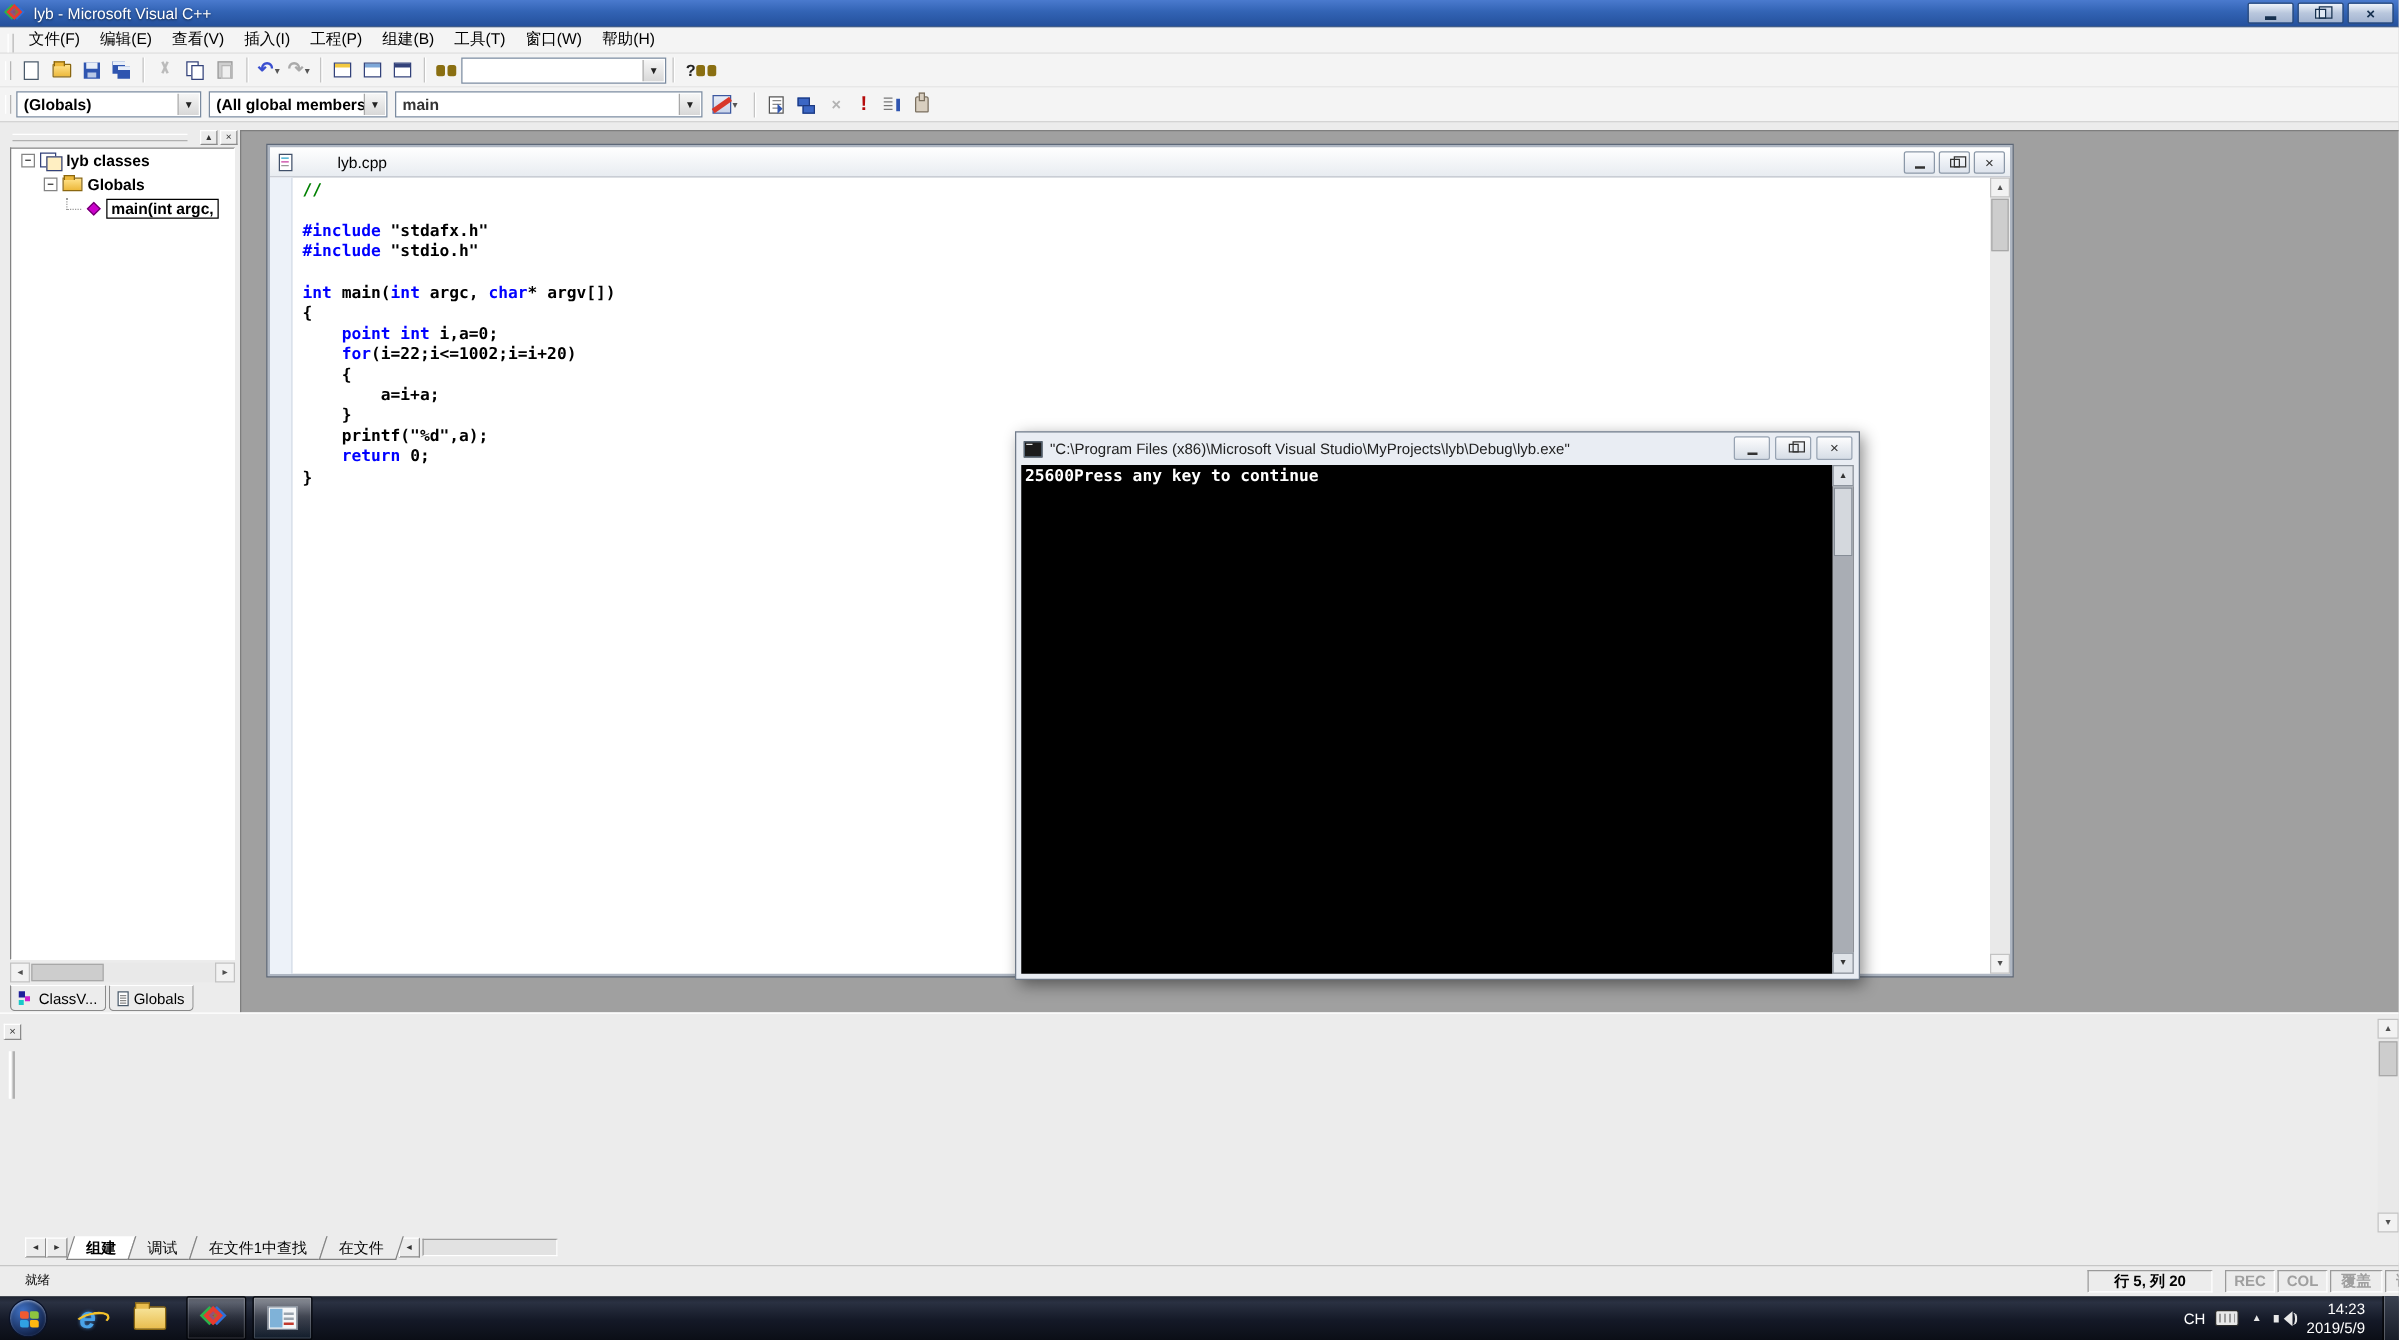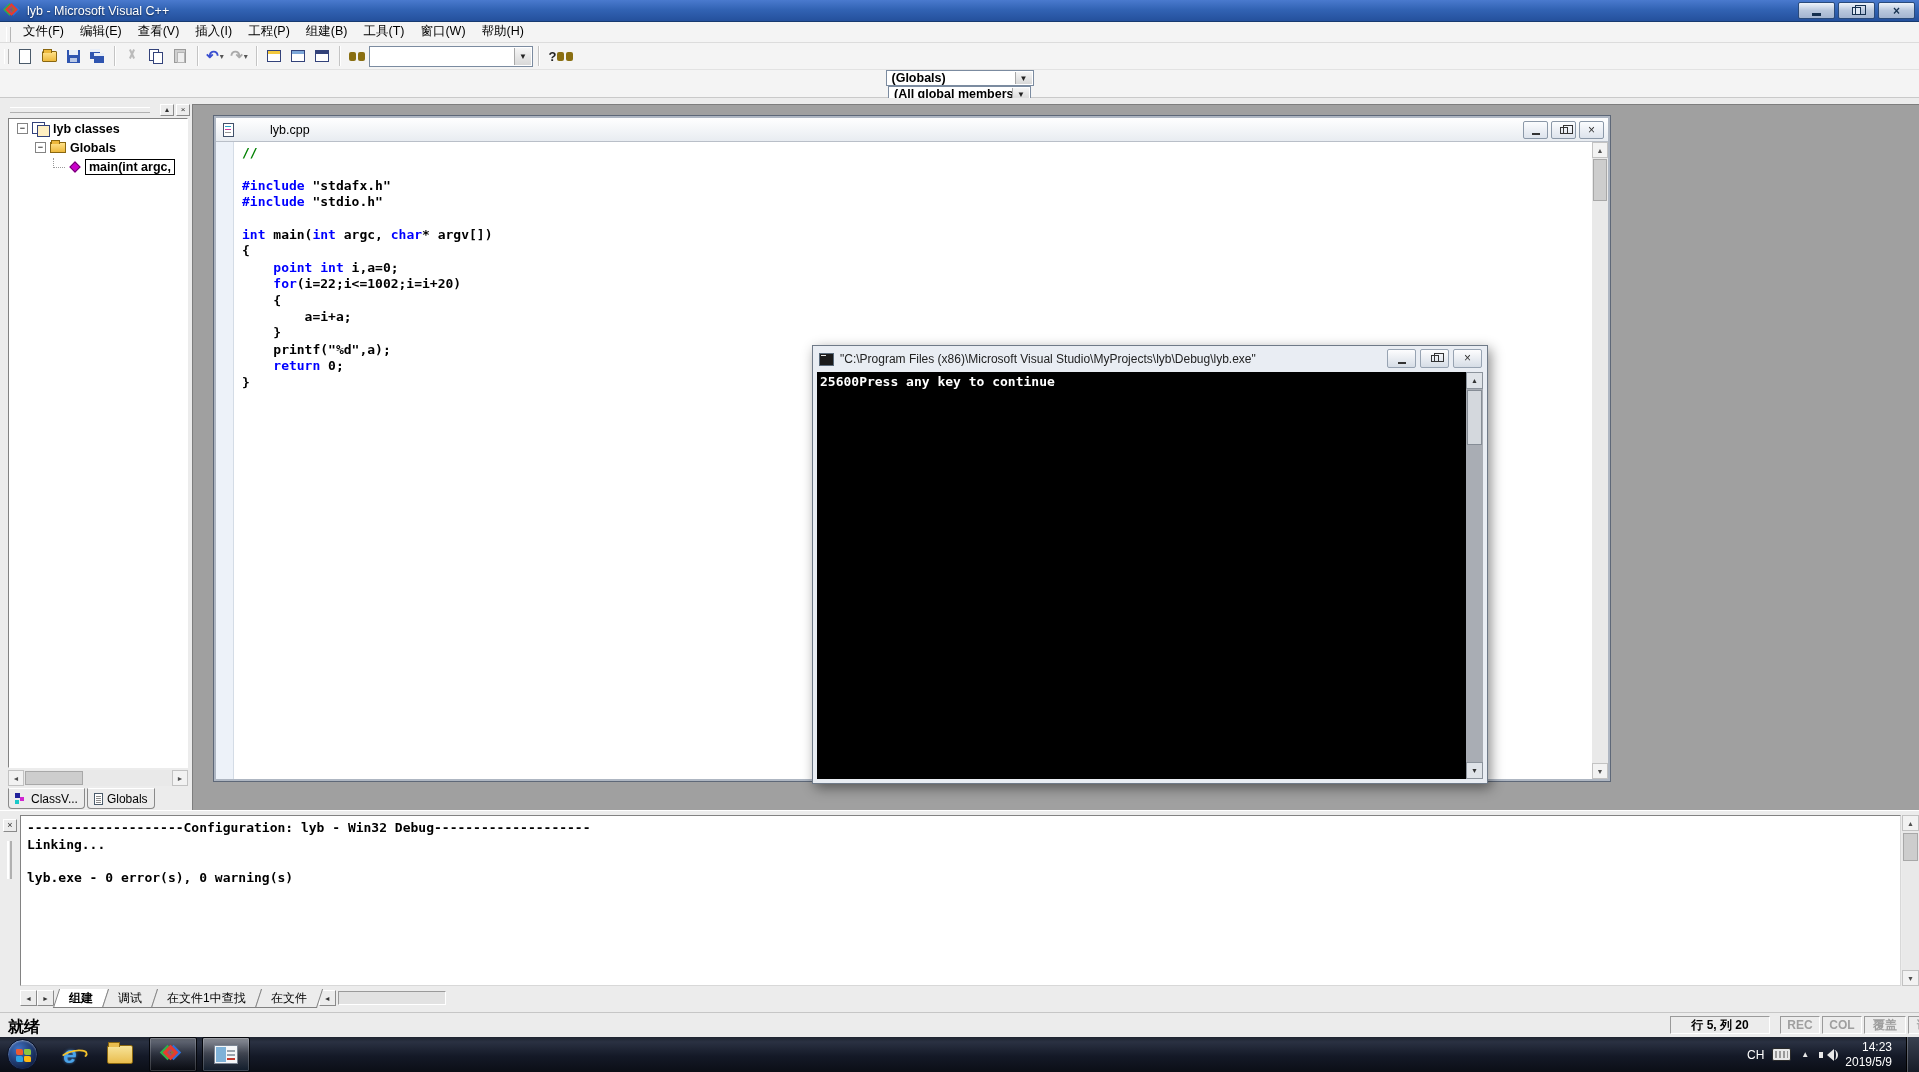--- a/index.html
+++ b/index.html
@@ -26,21 +26,21 @@
   .g-close { font-size:12px; font-weight:bold; line-height:10px; }
 
   
   #menubar { left:0; top:22px; width:1919px; height:21px; background:#f4f4f4; border-bottom:1px solid #dcdcdc; display:flex; align-items:flex-end; padding-left:2px; }
   .gripper { width:5px; height:15px; border-left:1px solid #fff; border-right:1px solid #b5b5b5; margin:0 4px; }
   .menu-item { padding:2px 8px; }
 
   
   .toolbar { background:#f4f4f4; display:flex; align-items:center; }
   #toolbar1 { left:0; top:43px; width:1919px; height:27px; border-bottom:1px solid #e2e2e2; }
-  #toolbar2 { left:0; top:70px; width:1919px; height:28px; border-bottom:1px solid #c9c9c9;flex-direction:column; }
+  #toolbar2 { left:0; top:70px; width:1919px; height:28px; border-bottom:1px solid #c9c9c9; }
   .tb-sep { width:1px; height:20px; background:#c4c4c4; margin:0 5px; box-shadow:1px 0 0 #fff; }
   .tb-btn { width:24px; height:22px; display:flex; align-items:center; justify-content:center; position:relative; }
   .tb-btn.narrow { width:20px; }
   .drop-caret { font-size:8px; color:#555; margin-left:1px; }
 
   
   .i-new { width:12px; height:15px; background:#fff; border:1px solid #4a5a6a; }
   .i-folder { width:15px; height:11px; background:linear-gradient(#ffe28a,#edb93c); border:1px solid #8a6710; border-radius:1px; position:relative; }
   .i-folder::before { content:""; position:absolute; left:0; top:-3px; width:7px; height:3px; background:#edb93c; border:1px solid #8a6710; border-bottom:none; }
   .i-save { width:13px; height:13px; background:#2f55b0; position:relative; }
@@ -169,21 +169,21 @@
   .tab-arrows { display:flex; margin:0 2px 0 20px; }
   .tab-arrow { width:17px; height:16px; background:#ececec; border:1px solid; border-color:#fff #8a8a8a #8a8a8a #fff; font-size:7px; display:flex; align-items:center; justify-content:center; color:#333; }
   .out-tab { height:19px; padding:1px 12px 0; border:1px solid #828282; border-top:none; transform:skewX(-18deg); background:#ececec; display:flex; align-items:center; margin-right:-1px; }
   .out-tab > span { transform:skewX(18deg); font-size:12px; white-space:nowrap; }
   .out-tab.active { background:#fff; font-weight:bold; }
   .out-tab.clipped { max-width:64px; overflow:hidden; }
   .tab-scroll { width:108px; height:14px; background:#e2e2e2; border:1px solid; border-color:#9a9a9a #fff #fff #9a9a9a; margin-left:2px; }
 
   
   #statusbar { left:0; top:1012px; width:1919px; height:25px; background:#ececec; border-top:1px solid #c6c6c6; }
-  #status-ready { position:absolute; left:8px; top:4px; font-weight:bold; font-size:16px; }
+  #status-ready { position:absolute; left:20px; top:4px; font-weight:normal; font-size:10px; }
   .status-box { position:absolute; top:3px; height:18px; border:1px solid; border-color:#9a9a9a #fff #fff #9a9a9a; display:flex; align-items:center; justify-content:center; font-size:12px; }
   .status-dim { color:#9f9f9f; font-weight:bold; }
 
   
   #taskbar { left:0; top:1037px; width:1919px; height:35px; background:linear-gradient(180deg,#47506444 0%,#2a3142 14%,#141927 55%,#0b0e16 100%), #10141d; display:flex; align-items:center; }
   #start-orb { width:31px; height:31px; border-radius:50%; margin:0 11px 0 7px; background:radial-gradient(circle at 35% 30%, #3f71c4, #14264f 70%, #0a1228); border:1px solid #0a1228; box-shadow:inset 0 1px 2px rgba(255,255,255,.5); position:relative; }
   .flag { position:absolute; left:8px; top:9px; width:15px; height:13px; }
   .flag i { position:absolute; width:7px; height:6px; border-radius:1px 2px 1px 2px; }
   .flag i:nth-child(1){ left:0; top:0; background:#ef5a31; }
   .flag i:nth-child(2){ left:8px; top:0; background:#8dc63f; }
@@ -466,26 +466,20 @@
     </div>
   </div>
 
   <div class="abs" id="splitter"></div>
 
   <div class="abs" id="output">
     <div id="out-leftstrip">
       <span id="out-close">×</span>
       <span id="out-grip"></span>
     </div>
-    <div id="out-text">
-        <div class="out-line">--------------------Configuration: lyb - Win32 Debug--------------------</div>
-        <div class="out-line">Linking...</div>
-        <div class="out-line">&nbsp;</div>
-        <div class="out-line">lyb.exe - 0 error(s), 0 warning(s)</div>
-      </div>
     <div id="out-vscroll">
       <span class="vs-btn vs-up" style="width:17px">▲</span>
       <span class="vs-thumb" style="top:18px;height:28px;width:15px"></span>
       <span class="vs-btn vs-dn" style="width:17px">▼</span>
     </div>
     <div id="out-tabrow">
       <span class="tab-arrows">
         <span class="tab-arrow">◄</span>
         <span class="tab-arrow">►</span>
       </span>

